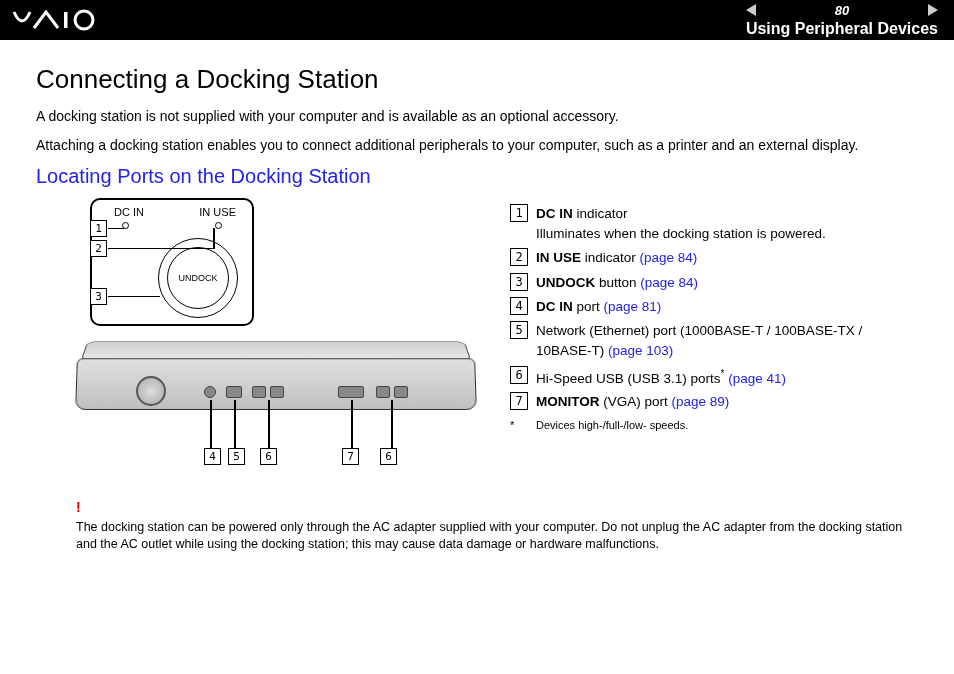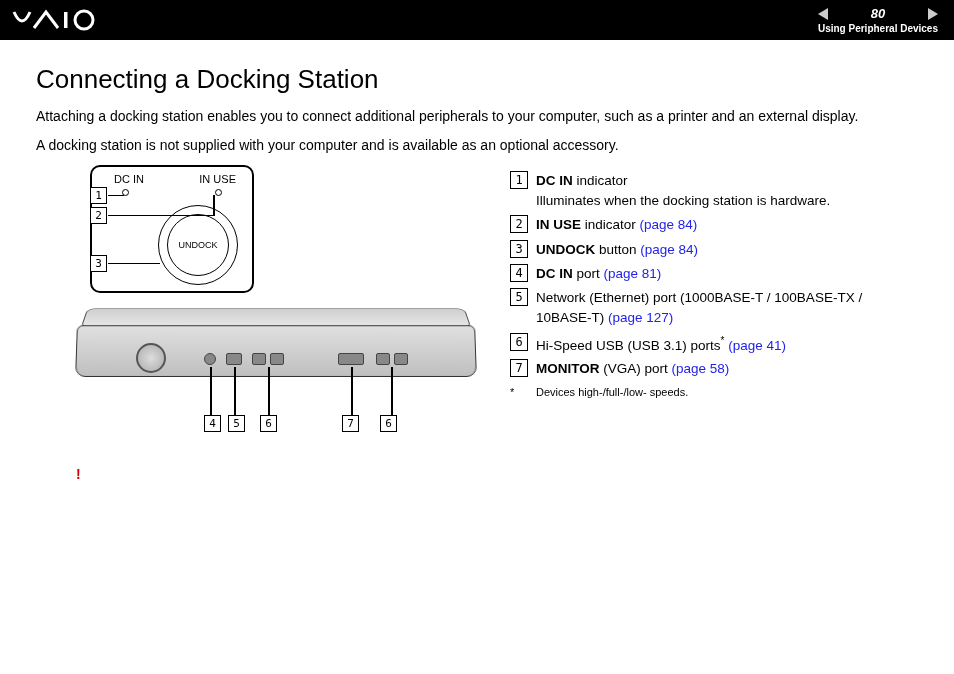--- a/index.html
+++ b/index.html
@@ -48,21 +48,21 @@
   }
   .arrow-left { border-right: 10px solid #ccc; }
   .arrow-right { border-left: 10px solid #ccc; }
   .page-num {
     font-style: italic;
     font-weight: bold;
     font-size: 13px;
   }
   .section-title {
     font-weight: bold;
-    font-size: 10px;
+    font-size: 16px;
   }
   .content {
     padding: 24px 36px 10px 36px;
   }
   h1 {
     font-size: 26px;
     font-weight: normal;
     margin-bottom: 12px;
   }
   .intro p {
@@ -239,23 +239,24 @@
       <span class="page-num">80</span>
       <div class="arrow-right"></div>
     </div>
     <div class="section-title">Using Peripheral Devices</div>
   </div>
 </div>
 
 <div class="content">
   <h1>Connecting a Docking Station</h1>
   <div class="intro">
+    <p>A docking station is not supplied with your computer and is available as an optional accessory.</p>
     <p>Attaching a docking station enables you to connect additional peripherals to your computer, such as a printer and an external display.</p>
-    <p>A docking station is not supplied with your computer and is available as an optional accessory.</p>
-  </div>
+  </div>
+  <h2>Locating Ports on the Docking Station</h2>
 
   <div class="mid">
     <div class="diagram-col">
       <div class="diagram">
 
         <div class="top-box">
           <span class="label-dcin">DC IN</span>
           <span class="label-inuse">IN USE</span>
           <div class="led1"></div>
           <div class="led2"></div>
@@ -297,21 +298,21 @@
           <div class="callout bc bc6b">6</div>
         </div>
       </div>
     </div>
 
     <div class="legend-col">
       <div class="legend-row">
         <span class="sqnum">1</span>
         <span class="legend-text">
           <span class="bold">DC IN</span><span> indicator</span><br>
-          <span>Illuminates when the docking station is hardware.</span>
+          <span>Illuminates when the docking station is powered.</span>
         </span>
       </div>
       <div class="legend-row">
         <span class="sqnum">2</span>
         <span class="legend-text">
           <span class="bold">IN USE</span><span> indicator </span><span class="page-link">(page 84)</span>
         </span>
       </div>
       <div class="legend-row">
         <span class="sqnum">3</span>
@@ -321,38 +322,39 @@
       </div>
       <div class="legend-row">
         <span class="sqnum">4</span>
         <span class="legend-text">
           <span class="bold">DC IN</span><span> port </span><span class="page-link">(page 81)</span>
         </span>
       </div>
       <div class="legend-row">
         <span class="sqnum">5</span>
         <span class="legend-text">
-          <span>Network (Ethernet) port (1000BASE-T / 100BASE-TX / 10BASE-T) </span><span class="page-link">(page 127)</span>
+          <span>Network (Ethernet) port (1000BASE-T / 100BASE-TX / 10BASE-T) </span><span class="page-link">(page 103)</span>
         </span>
       </div>
       <div class="legend-row">
         <span class="sqnum">6</span>
         <span class="legend-text">
           <span>Hi-Speed USB (USB 3.1) ports</span><span class="sup">*</span><span> </span><span class="page-link">(page 41)</span>
         </span>
       </div>
       <div class="legend-row">
         <span class="sqnum">7</span>
         <span class="legend-text">
-          <span class="bold">MONITOR</span><span> (VGA) port </span><span class="page-link">(page 58)</span>
+          <span class="bold">MONITOR</span><span> (VGA) port </span><span class="page-link">(page 89)</span>
         </span>
       </div>
       <div class="footnote-row">
         <span class="ast">*</span>
         <span>Devices high-/full-/low- speeds.</span>
       </div>
     </div>
   </div>
 
   <div class="warning">
     <div class="warning-mark">!</div>
+    <div>The docking station can be powered only through the AC adapter supplied with your computer. Do not unplug the AC adapter from the docking station and the AC outlet while using the docking station; this may cause data damage or hardware malfunctions.</div>
   </div>
 </div>
 
 </body></html>

